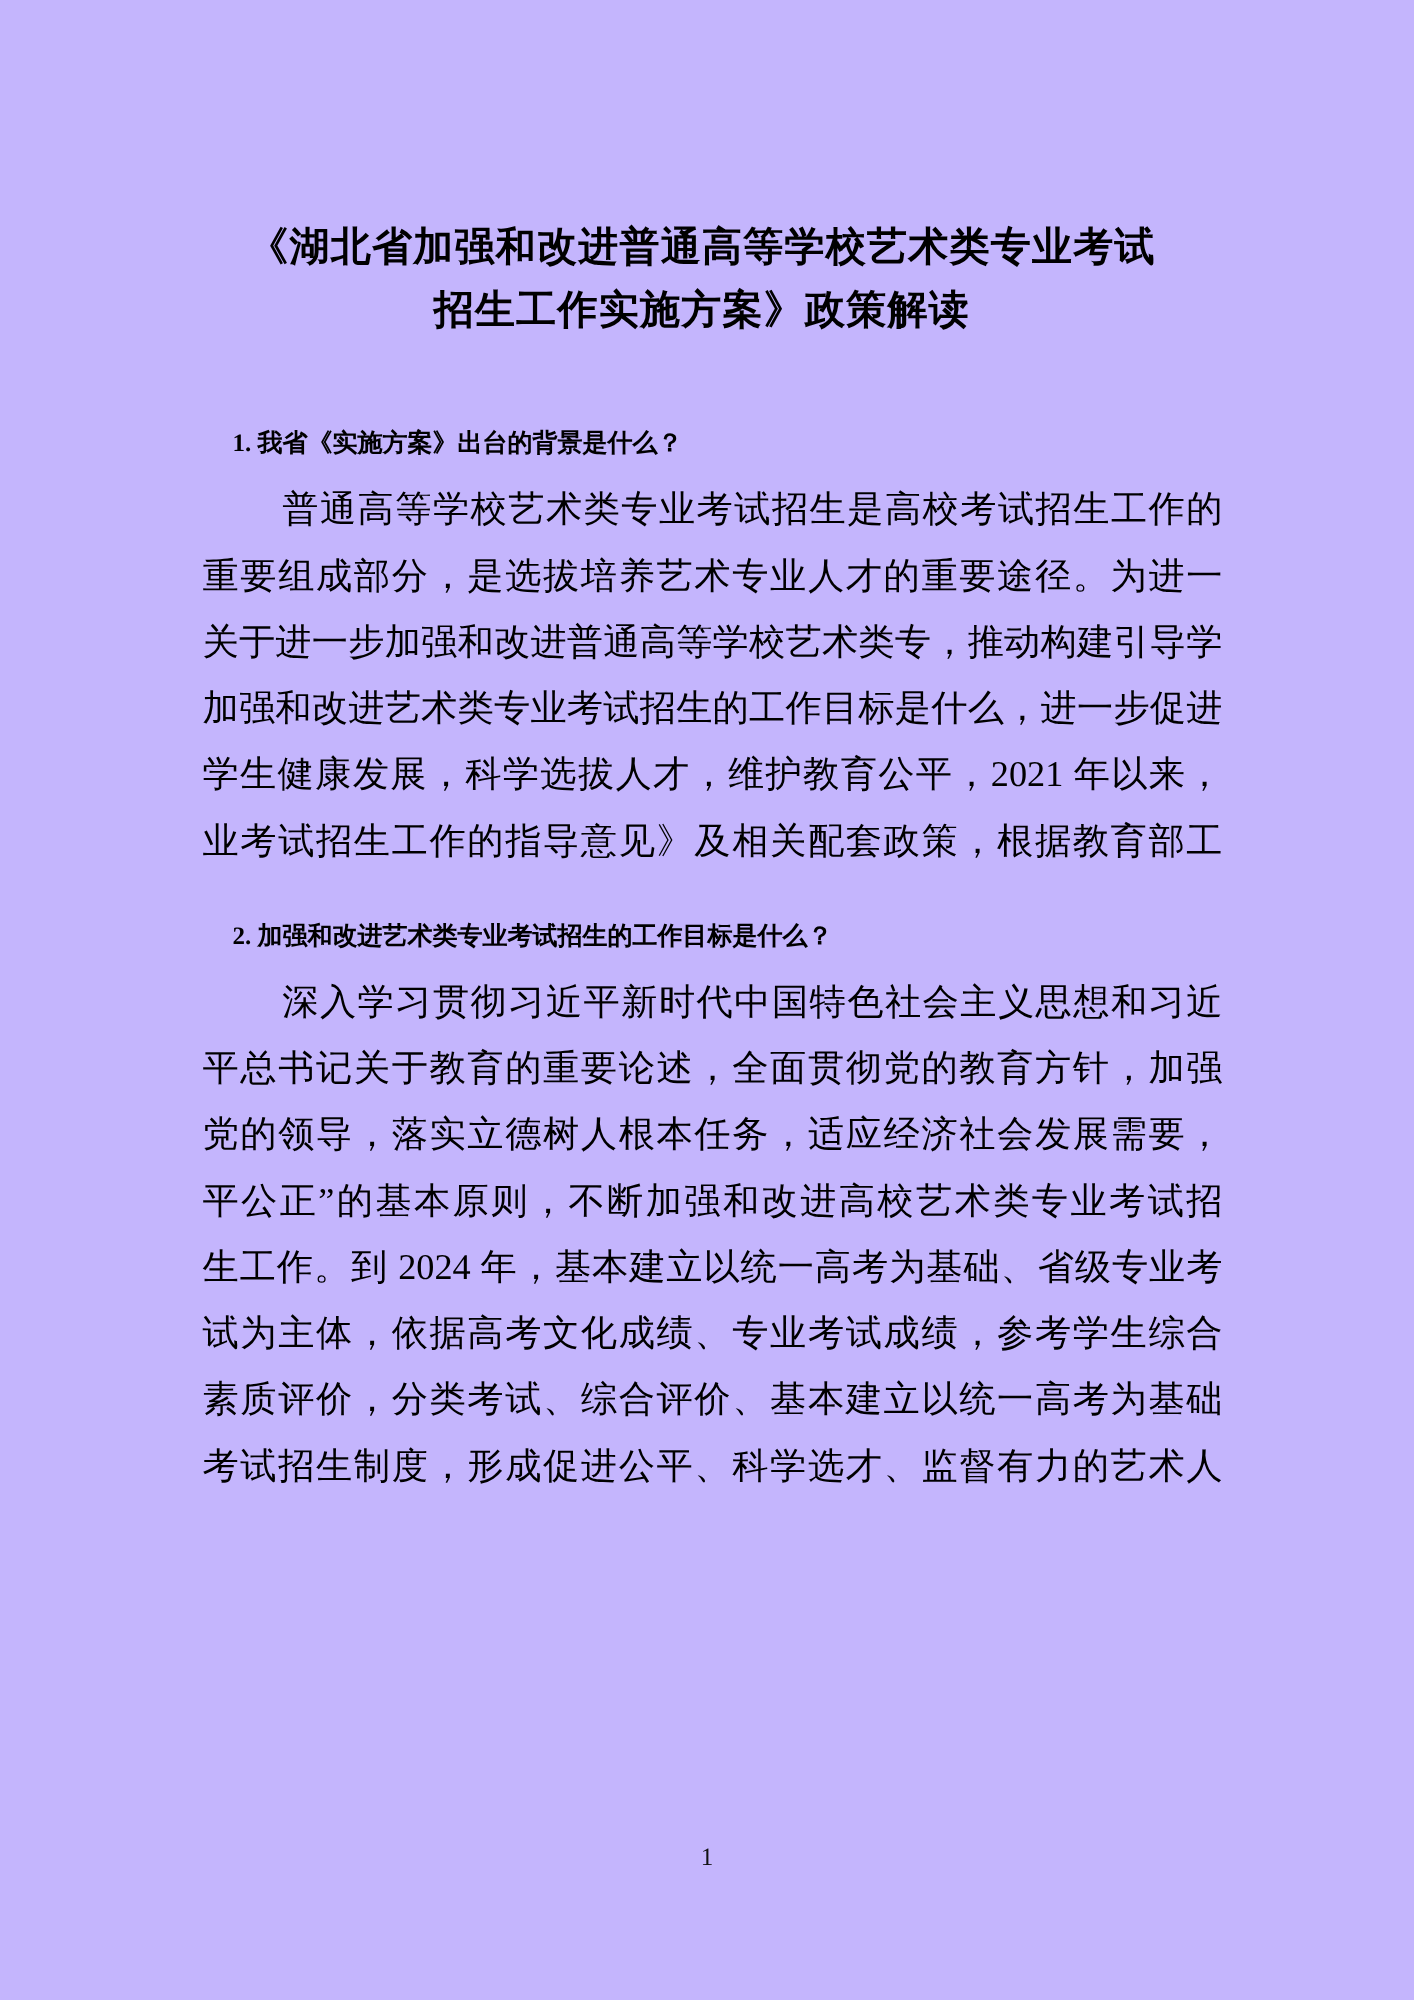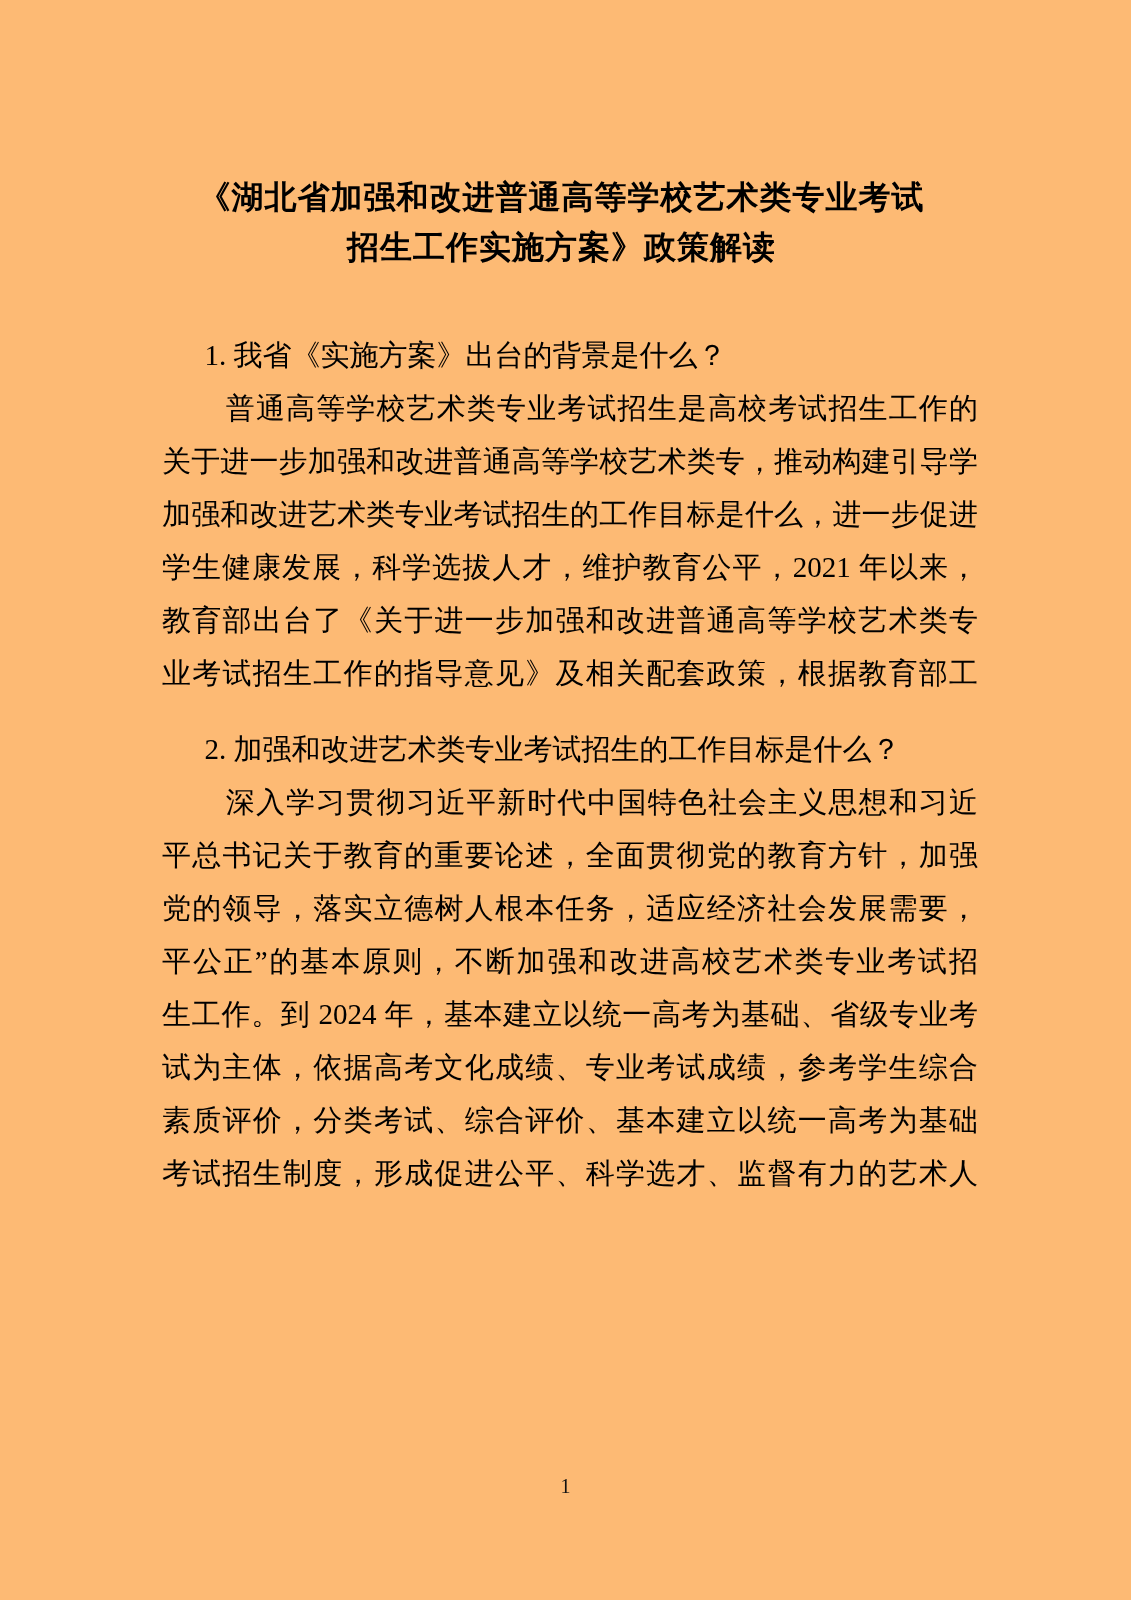--- a/index.html
+++ b/index.html
@@ -4,21 +4,21 @@
 <style>
   html, body {
     margin: 0;
     padding: 0;
     background: #ffffff;
   }
   .page {
     position: relative;
     width: 1131px;
     height: 1600px;
-    background: #fdba74;
+    background: #c4b5fd;
     color: #000000;
     font-family: "Liberation Serif", "DejaVu Serif", serif;
     overflow: hidden;
   }
   .content {
     position: absolute;
     left: 145px;
     top: 0;
     width: 833px;
   }
@@ -28,22 +28,22 @@
     font-weight: 700;
     line-height: 50px;
     text-align: center;
     letter-spacing: 1px;
   }
   .title-line { white-space: nowrap; }
   .doc-section { margin: 0; }
   .doc-section:first-child .section-heading { margin-top: 57px; }
   .doc-section + .doc-section .section-heading { margin-top: 23px; }
   .section-heading {
-    font-size: 29px;
-    font-weight: 400;
+    font-size: 20px;
+    font-weight: 700;
     line-height: 53px;
     text-indent: 2.05em;
     white-space: nowrap;
   }
   .body-line {
     font-size: 29px;
     font-weight: 400;
     line-height: 53px;
     text-align: justify;
     text-align-last: justify;
@@ -68,24 +68,24 @@
 <div class="page">
   <div class="content">
     <div class="doc-title">
       <div class="title-line">《湖北省加强和改进普通高等学校艺术类专业考试</div>
       <div class="title-line">招生工作实施方案》政策解读</div>
     </div>
     <div id="sections">
         <section class="doc-section">
           <div class="section-heading">1. 我省《实施方案》出台的背景是什么？</div>
           <div class="body-line indent">普通高等学校艺术类专业考试招生是高校考试招生工作的</div>
+          <div class="body-line">重要组成部分，是选拔培养艺术专业人才的重要途径。为进一</div>
           <div class="body-line">关于进一步加强和改进普通高等学校艺术类专，推动构建引导学</div>
           <div class="body-line">加强和改进艺术类专业考试招生的工作目标是什么，进一步促进</div>
           <div class="body-line">学生健康发展，科学选拔人才，维护教育公平，2021 年以来，</div>
-          <div class="body-line">教育部出台了《关于进一步加强和改进普通高等学校艺术类专</div>
           <div class="body-line">业考试招生工作的指导意见》及相关配套政策，根据教育部工</div>
         </section>
         <section class="doc-section">
           <div class="section-heading">2. 加强和改进艺术类专业考试招生的工作目标是什么？</div>
           <div class="body-line indent">深入学习贯彻习近平新时代中国特色社会主义思想和习近</div>
           <div class="body-line">平总书记关于教育的重要论述，全面贯彻党的教育方针，加强</div>
           <div class="body-line">党的领导，落实立德树人根本任务，适应经济社会发展需要，</div>
           <div class="body-line">平公正”的基本原则，不断加强和改进高校艺术类专业考试招</div>
           <div class="body-line">生工作。到 2024 年，基本建立以统一高考为基础、省级专业考</div>
           <div class="body-line">试为主体，依据高考文化成绩、专业考试成绩，参考学生综合</div>

